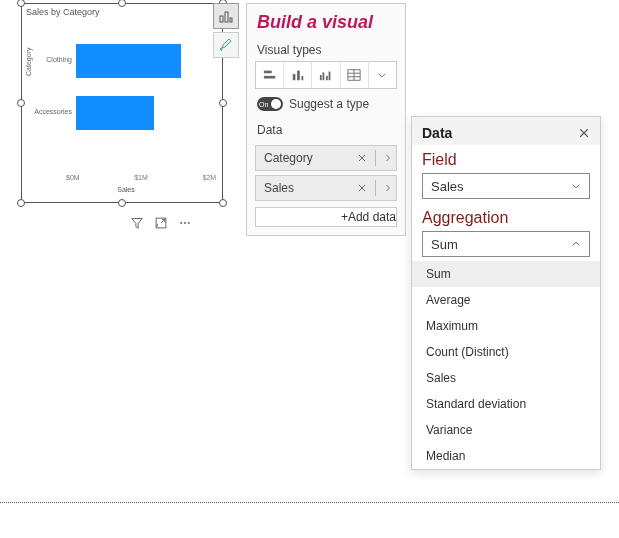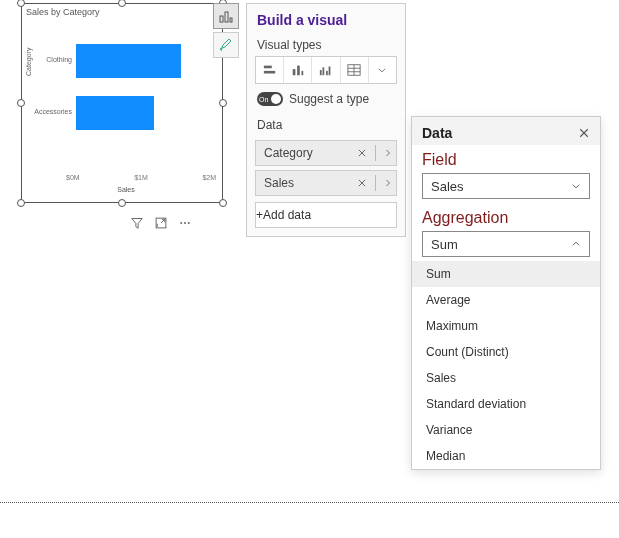--- a/index.html
+++ b/index.html
@@ -112,24 +112,25 @@
     .build-panel {
       position: absolute;
       left: 246px;
       top: 3px;
       width: 160px;
       border: 1px solid #ccc;
       background: #fafafa;
       padding-bottom: 8px;
     }
     .panel-header {
-      font-size: 14px;
+      font-size: 18px;
       font-weight: 600;
       padding: 8px 10px 4px;
-      color: #4c1d95;
+      color: #be185d;
+      font-style: italic;
     }
     .panel-label {
       font-size: 12px;
       color: #444;
       padding: 6px 10px 4px;
     }
     .vt-row {
       display:flex;
       gap:0;
       margin: 0 8px 6px;
@@ -172,24 +173,24 @@
       border: 1px solid #ccc;
       background: #ececec;
       font-size: 12px;
       padding: 0 4px 0 8px;
       color:#444;
     }
     .pill-actions { display:flex; align-items:center; gap:4px; color:#555; }
     .pill-divider { width:1px; height:16px; background:#bbb; margin:0 4px;}
     .add-data-btn {
       margin: 6px 8px 0;
-      height: 26px;
-      border: 1px solid #ccc;
-      background: #fff;
-      display:flex; align-items:center; justify-content:flex-start;
+      height: 20px;
+      border: 1px solid #ccc;
+      background: #fff;
+      display:flex; align-items:center; justify-content:flex-end;
       font-size:12px; color:#333;
     }
     
     .data-popup {
       position: absolute;
       left: 411px;
       top: 116px;
       width: 190px;
       background: #fff;
       border: 1px solid #ccc;

